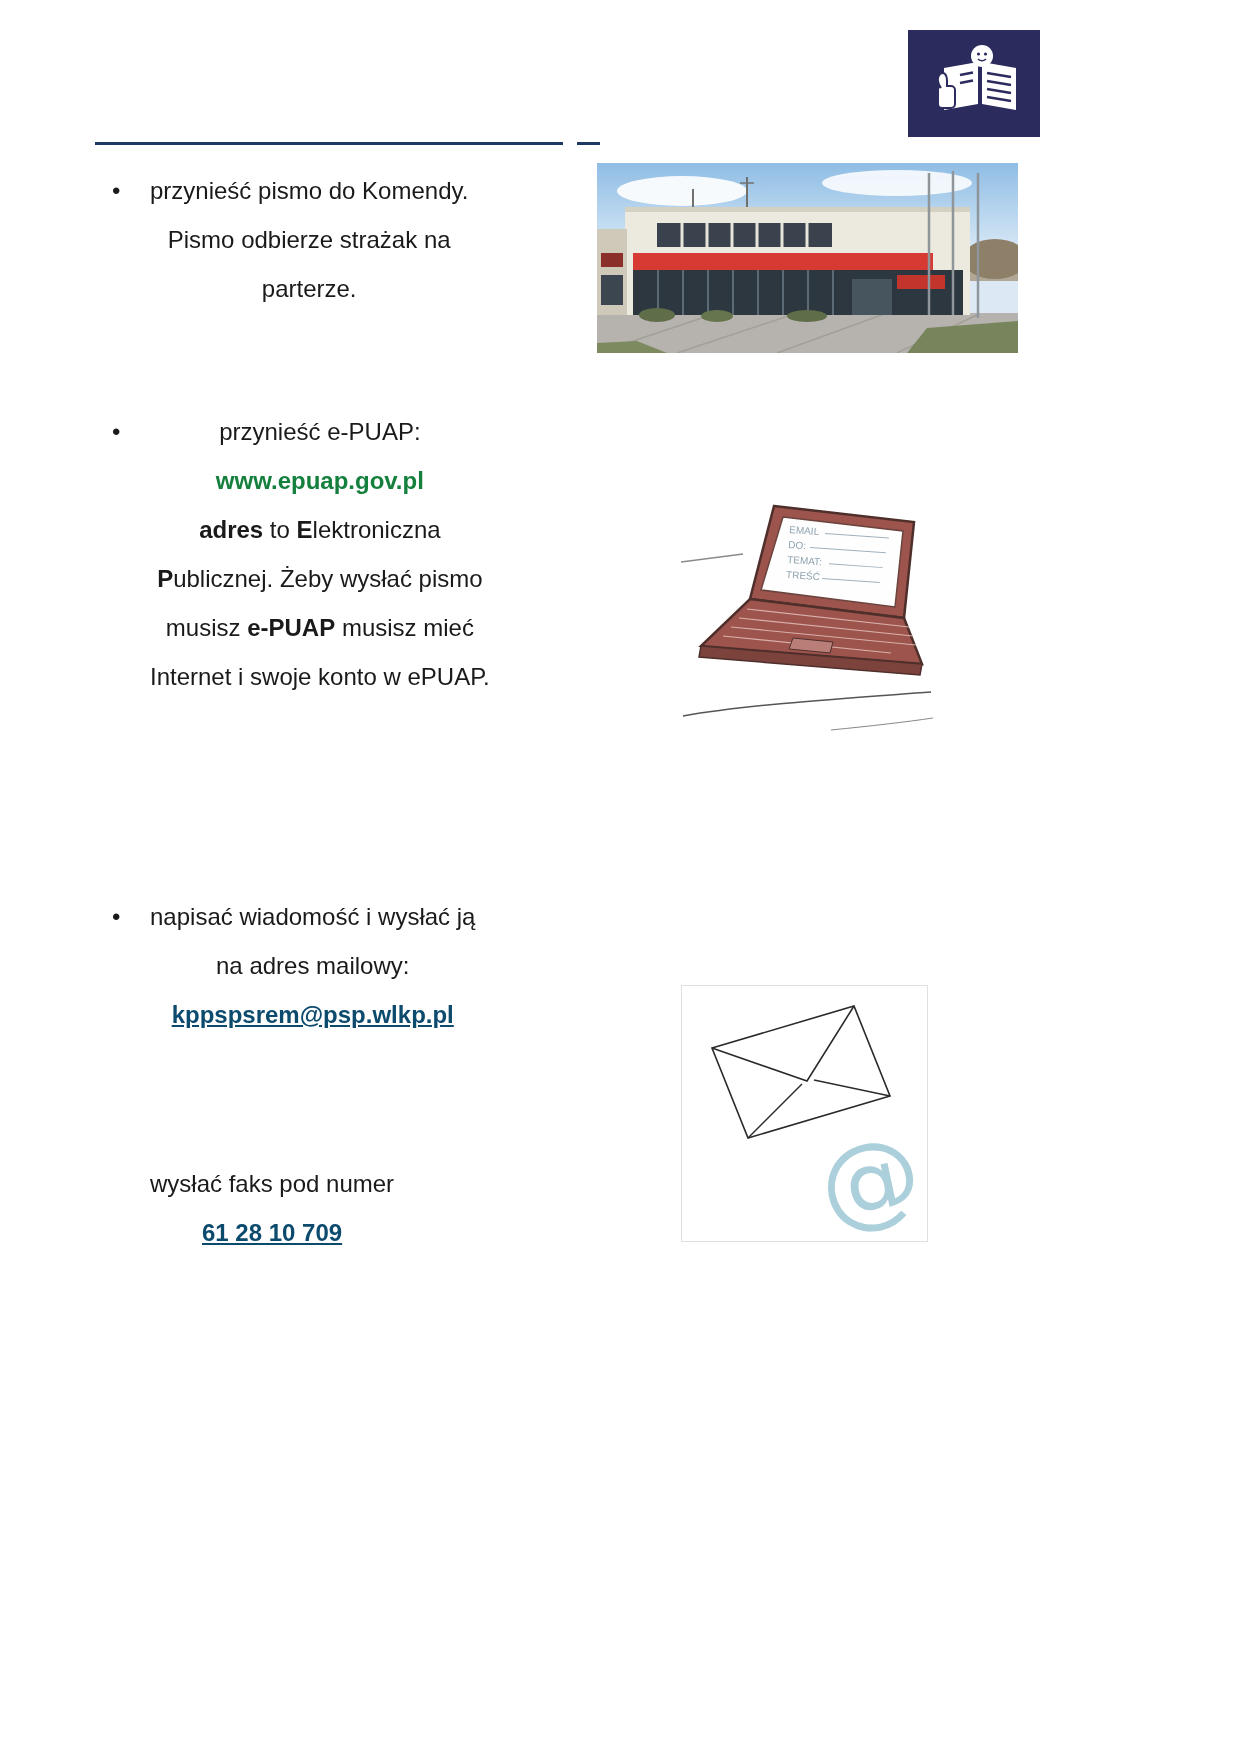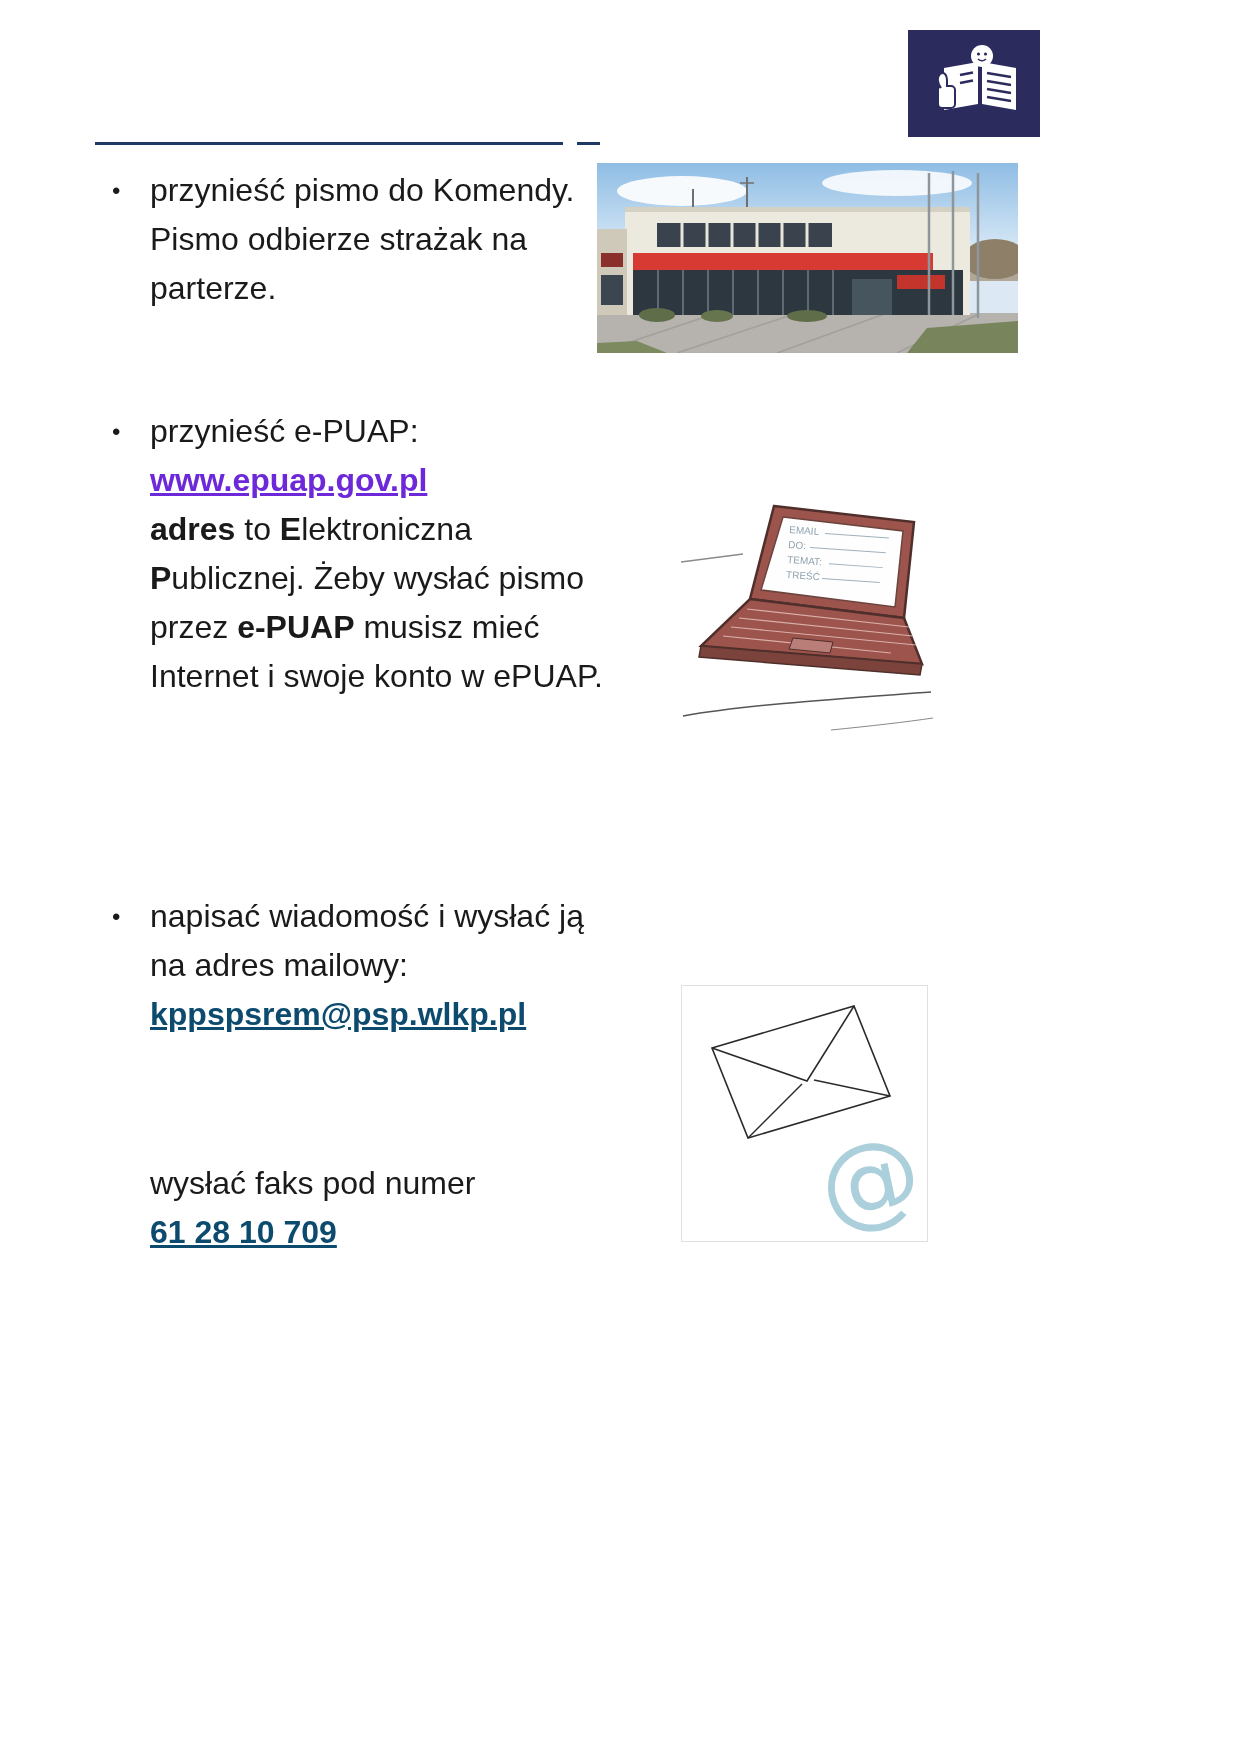--- a/index.html
+++ b/index.html
@@ -1,23 +1,23 @@
 <!DOCTYPE html>
 <html><head>
 <meta charset="utf-8">
 <style>
   html,body{margin:0;padding:0;background:#ffffff;}
   .page{position:relative;width:1240px;height:1754px;background:#ffffff;
         font-family:"Liberation Sans",sans-serif;color:#1a1a1a;overflow:hidden;}
   .abs{position:absolute;}
-  .line{font-size:32px;line-height:49px;margin:0;white-space:pre;}
+  .line{font-size:24px;line-height:49px;margin:0;white-space:pre;text-align:center;}
   .b{font-weight:bold;}
   .bullet-row{display:flex;align-items:flex-start;}
   .marker{width:38px;font-size:24px;line-height:49px;flex:0 0 38px;}
-  .link-epuap{color:#6d28d9;font-weight:bold;text-decoration:underline;cursor:pointer;}
+  .link-epuap{color:#15803d;font-weight:bold;cursor:pointer;}
   .link-blue{color:#0c4a6e;font-weight:bold;text-decoration:underline;cursor:pointer;}
   .divider{background:#1F3864;height:3px;}
   .logo-box{left:908px;top:30px;width:132px;height:107px;}
   .img-frame{display:block;}
   .envelope-frame{border:1px solid #e0e0e0;background:#ffffff;}
   svg{display:block;}
 </style>
 </head>
 <body>
 
@@ -114,21 +114,21 @@
     </svg>
   </div>
 
   <div class="abs bullet-row" style="left:112px;top:407px;">
     <span class="marker">•</span>
     <div>
       <p class="line">przynieść e-PUAP:</p>
       <p class="line"><a class="link-epuap">www.epuap.gov.pl</a></p>
       <p class="line"><span class="b">adres</span><span> to </span><span class="b">E</span><span>lektroniczna</span></p>
       <p class="line"><span class="b">P</span><span>ublicznej. Żeby wysłać pismo</span></p>
-      <p class="line"><span>przez </span><span class="b">e-PUAP</span><span> musisz mieć</span></p>
+      <p class="line"><span>musisz </span><span class="b">e-PUAP</span><span> musisz mieć</span></p>
       <p class="line">Internet i swoje konto w ePUAP.</p>
     </div>
   </div>
 
   <div class="abs img-frame" style="left:681px;top:478px;width:252px;height:258px;">
     <svg width="252" height="258" viewBox="0 0 252 258">
       <path d="M0,84 L62,76" stroke="#8a8a8a" stroke-width="1.5" fill="none"></path>
       <path d="M2,238 C70,226 170,220 250,214" stroke="#555555" stroke-width="1.5" fill="none"></path>
       <path d="M150,252 C190,248 225,244 252,240" stroke="#888888" stroke-width="1" fill="none"></path>
       <polygon points="93,28 233,44 223,140 69,121" fill="#9D544C" stroke="#4f2f2b" stroke-width="2.5"></polygon>

